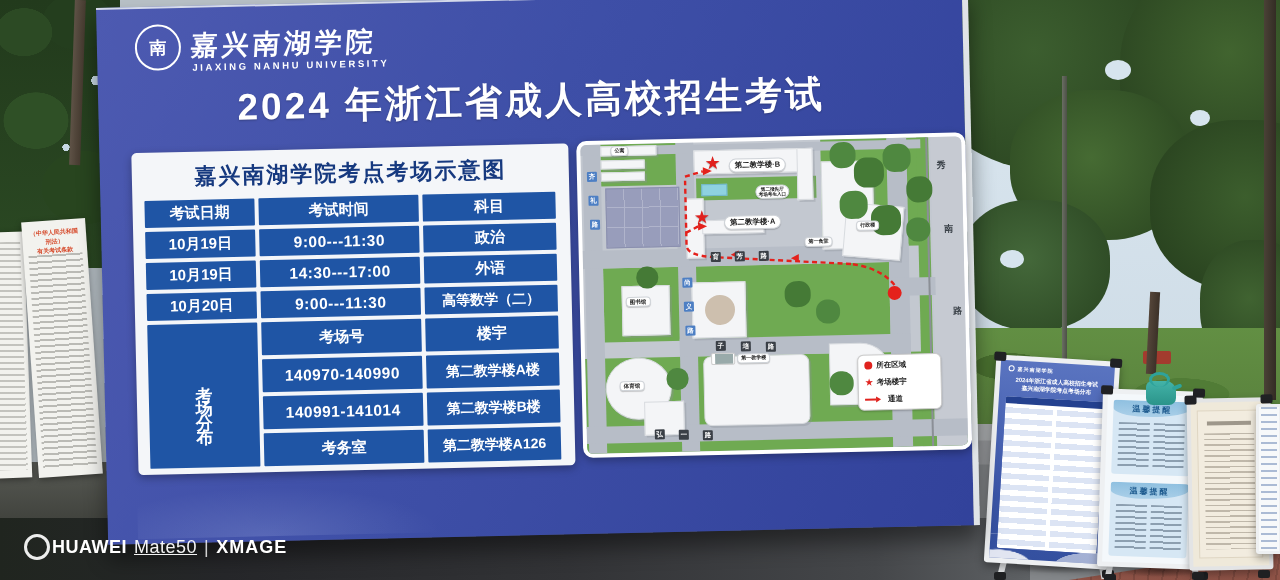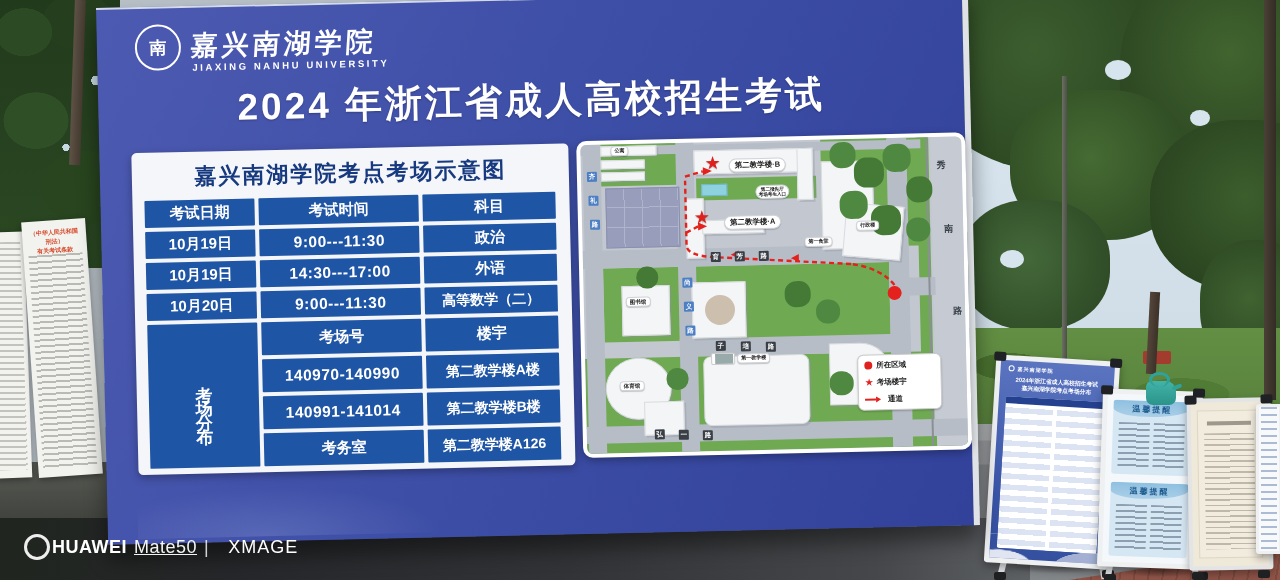--- a/index.html
+++ b/index.html
@@ -144,21 +144,21 @@
   .can::before{content:'';position:absolute;left:3px;top:-9px;width:15px;height:12px;border:3px solid #2ea39b;border-radius:50%;border-bottom:none;}
   .can::after{content:'';position:absolute;right:-6px;top:4px;width:10px;height:4px;background:#2ea39b;transform:rotate(-20deg);border-radius:2px;}
 
   
   .watermark{left:24px;top:534px;display:flex;align-items:center;gap:2px;z-index:9;}
   .wm-ring{width:26px;height:26px;border:3.5px solid rgba(255,255,255,.92);border-radius:50%;}
   .wm-text{color:#fff;font-size:18px;letter-spacing:.5px;display:flex;align-items:center;gap:7px;}
   .wm-b{font-weight:700;}
   .wm-l{font-weight:400;opacity:.95;text-decoration:underline;}
   .wm-sep{font-weight:300;opacity:.8;}
-  .wm-x{font-weight:400;letter-spacing:1px;margin-left:12px;}
+  .wm-x{font-weight:700;letter-spacing:1px;}
 
   .z2{z-index:2}.z3{z-index:3}.z4{z-index:4}.z5{z-index:5}
 </style>
 </head>
 <body>
 
 <div id="stage">
 
   <div class="abs sky"></div>
   <div class="abs sky2"></div>

